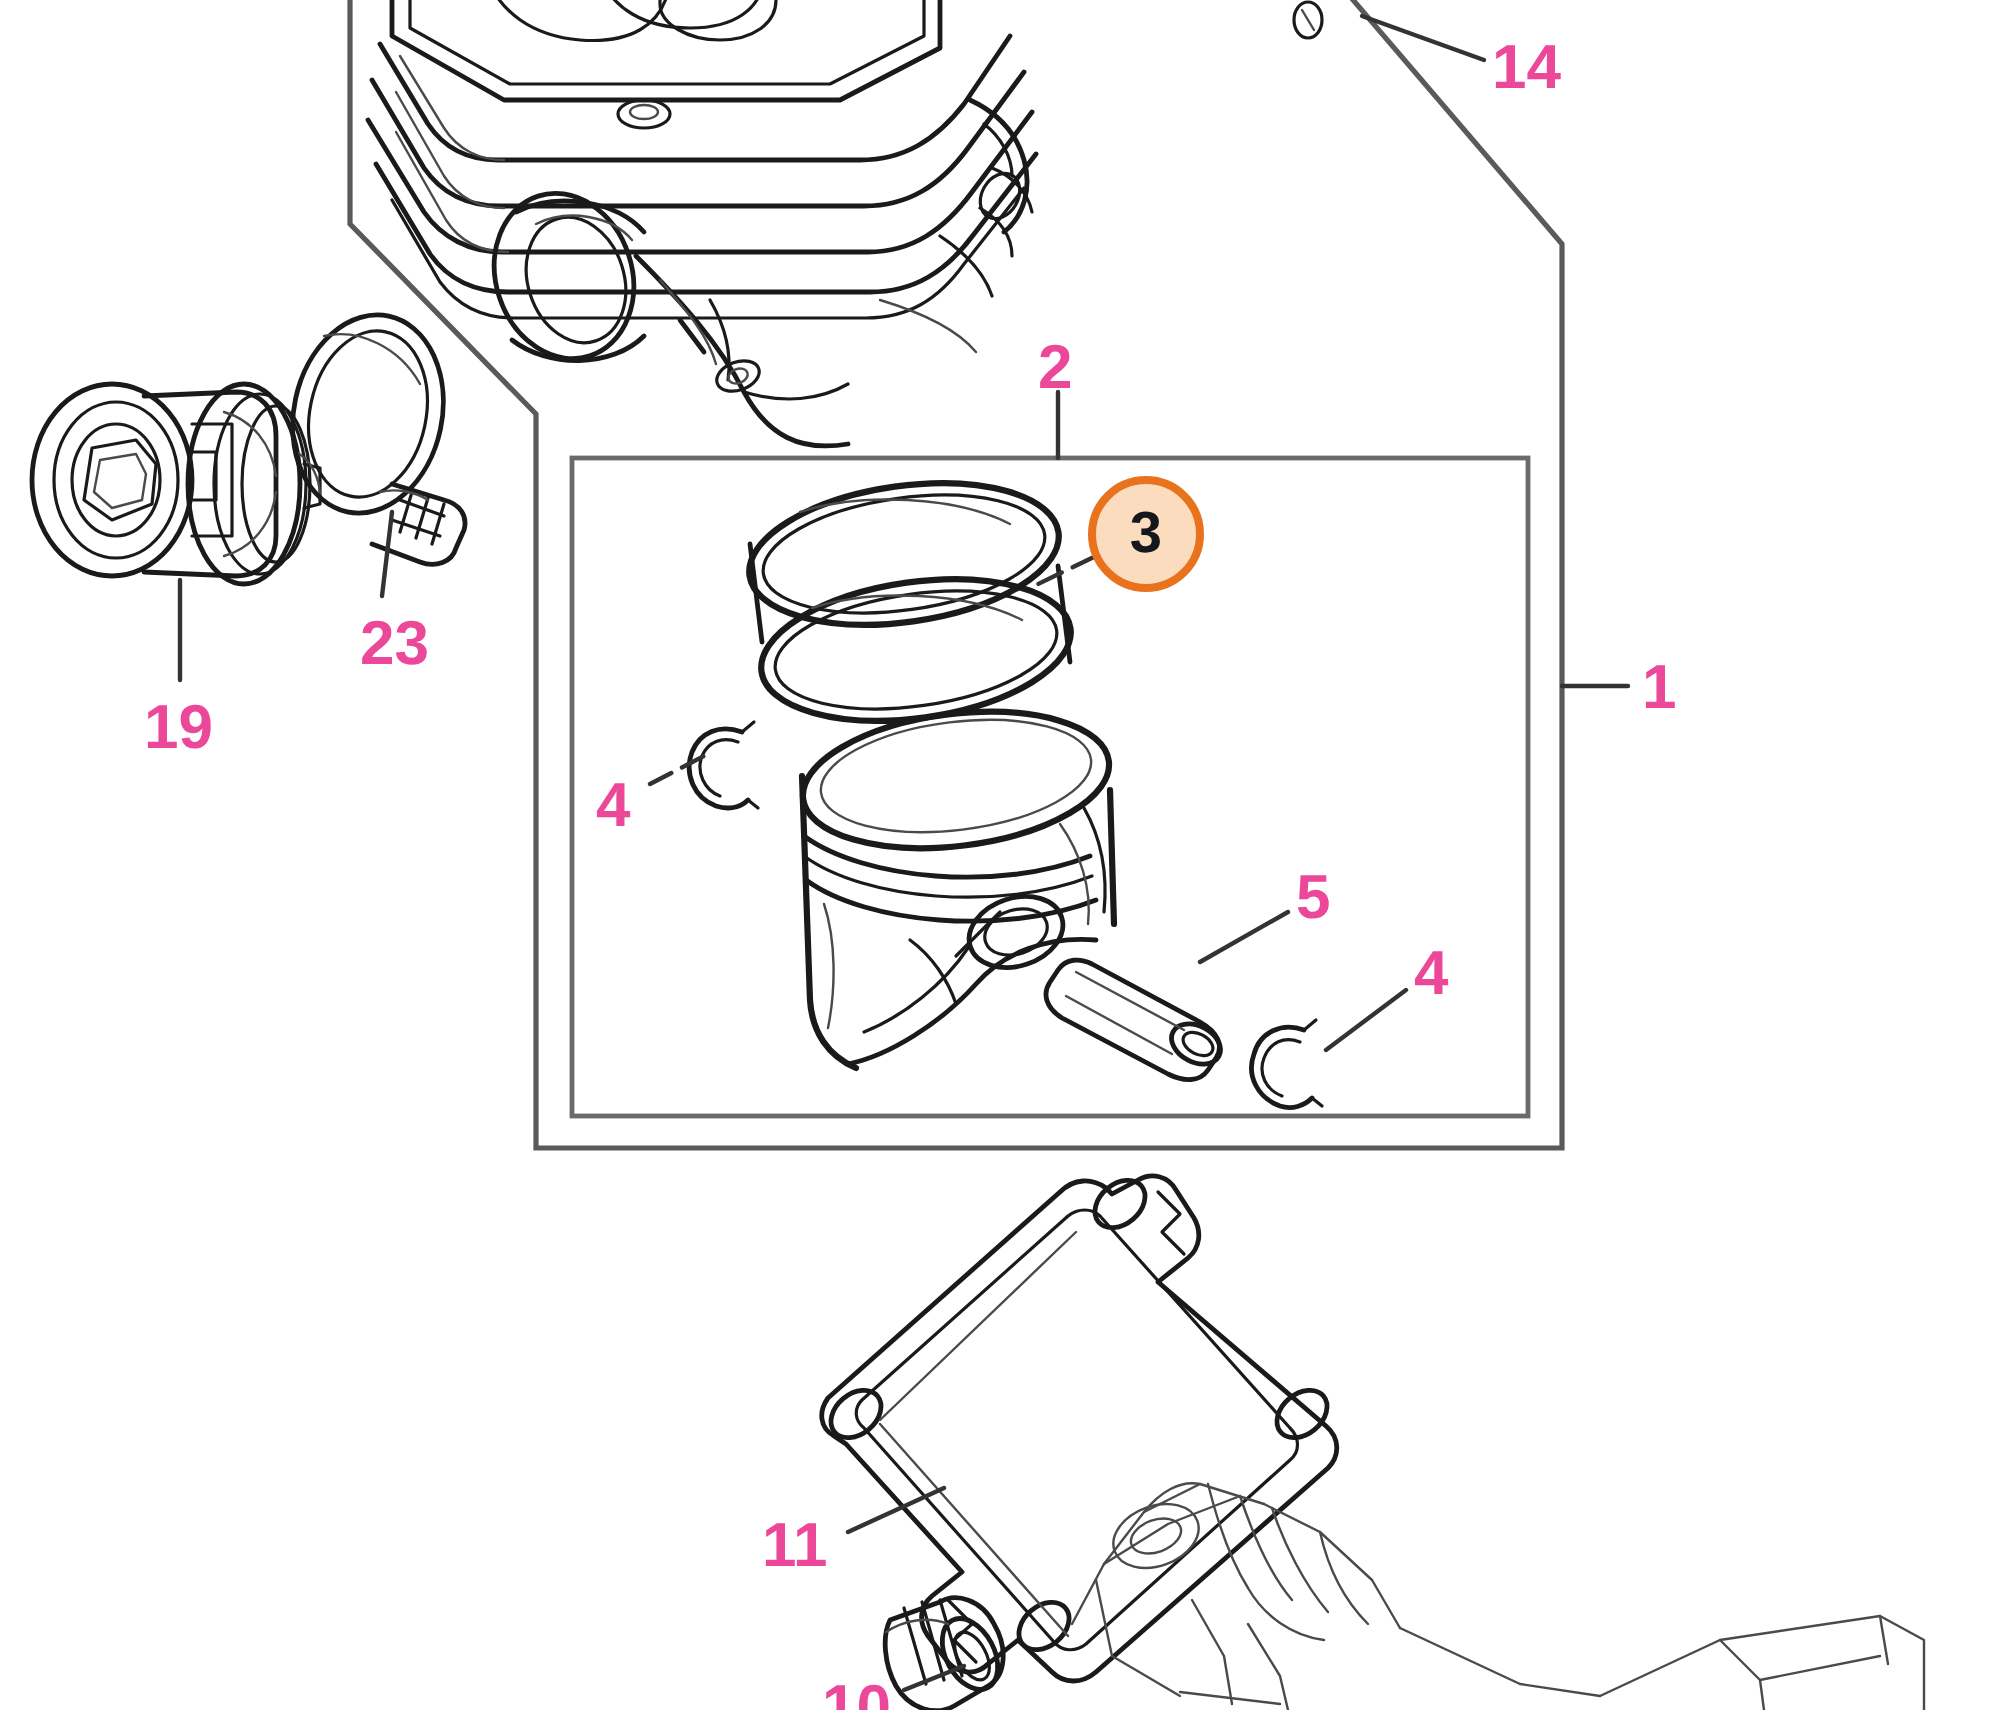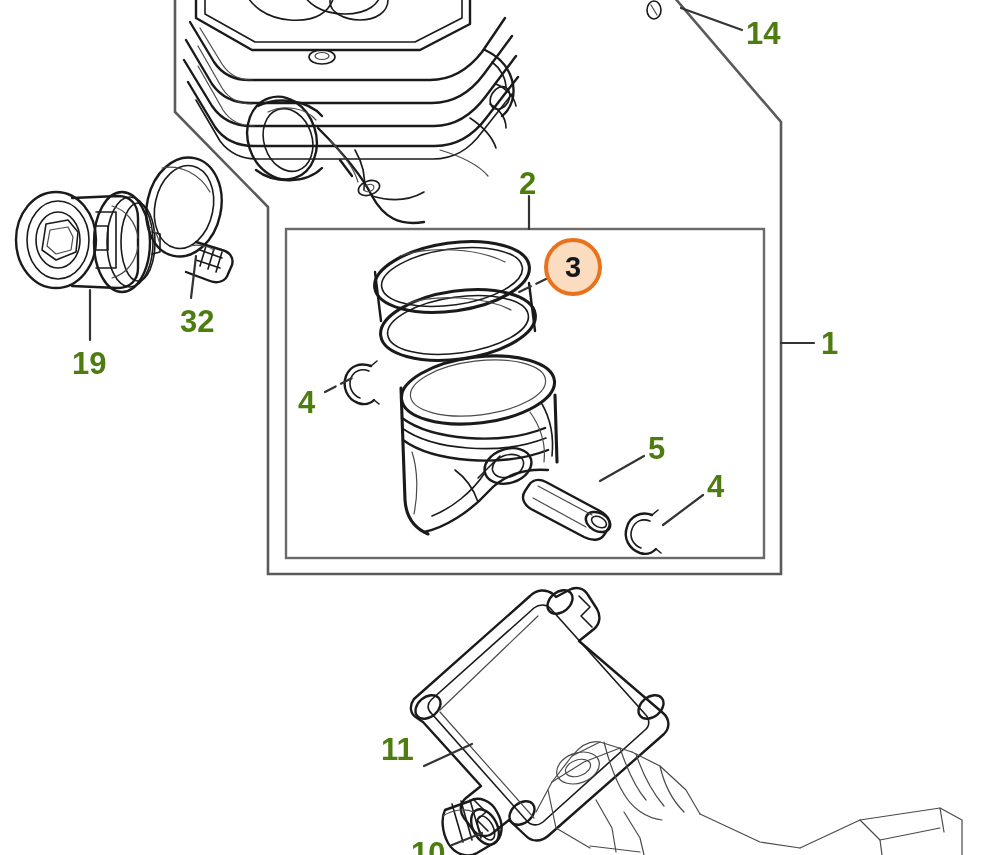--- a/index.html
+++ b/index.html
@@ -23,21 +23,21 @@
     left: 0;
     top: 0;
     width: 1000px;
     height: 855px;
     display: block;
   }
   .callout-label {
     position: absolute;
     font-family: "Liberation Sans", sans-serif;
     font-weight: bold;
-    color: #4d7c0f;
+    color: #ec4899;
     line-height: 1;
     white-space: nowrap;
     -webkit-font-smoothing: antialiased;
   }
   .callout-label.sz-big { font-size: 31px; }
   .callout-highlight {
     position: absolute;
     border-radius: 50%;
     display: flex;
     align-items: center;
@@ -284,29 +284,29 @@
     </g>
   </svg>
 
   <div class="callout-label sz-big" style="left:746px; top:18px;">14</div>
 
   <div class="callout-label sz-big" style="left:519px; top:168px;">2</div>
 
   <div class="callout-highlight" style="left:544px; top:238px; width:58px; height:58px;
               border:4px solid #e8731c; background:#fbdcbf;">3</div>
 
-  <div class="callout-label sz-big" style="left:180px; top:306px;">32</div>
+  <div class="callout-label sz-big" style="left:180px; top:306px;">23</div>
 
   <div class="callout-label sz-big" style="left:821px; top:328px;">1</div>
 
   <div class="callout-label sz-big" style="left:72px; top:348px;">19</div>
 
   <div class="callout-label sz-big" style="left:298px; top:387px;">4</div>
 
   <div class="callout-label sz-big" style="left:648px; top:433px;">5</div>
 
   <div class="callout-label sz-big" style="left:707px; top:471px;">4</div>
 
-  <div class="callout-label sz-big" style="left:381px; top:734px;">11</div>
+  <div class="callout-label sz-big" style="left:381px; top:757px;">11</div>
 
   <div class="callout-label sz-big" style="left:411px; top:838px;">10</div>
 
 </div>
 
 </body></html>

